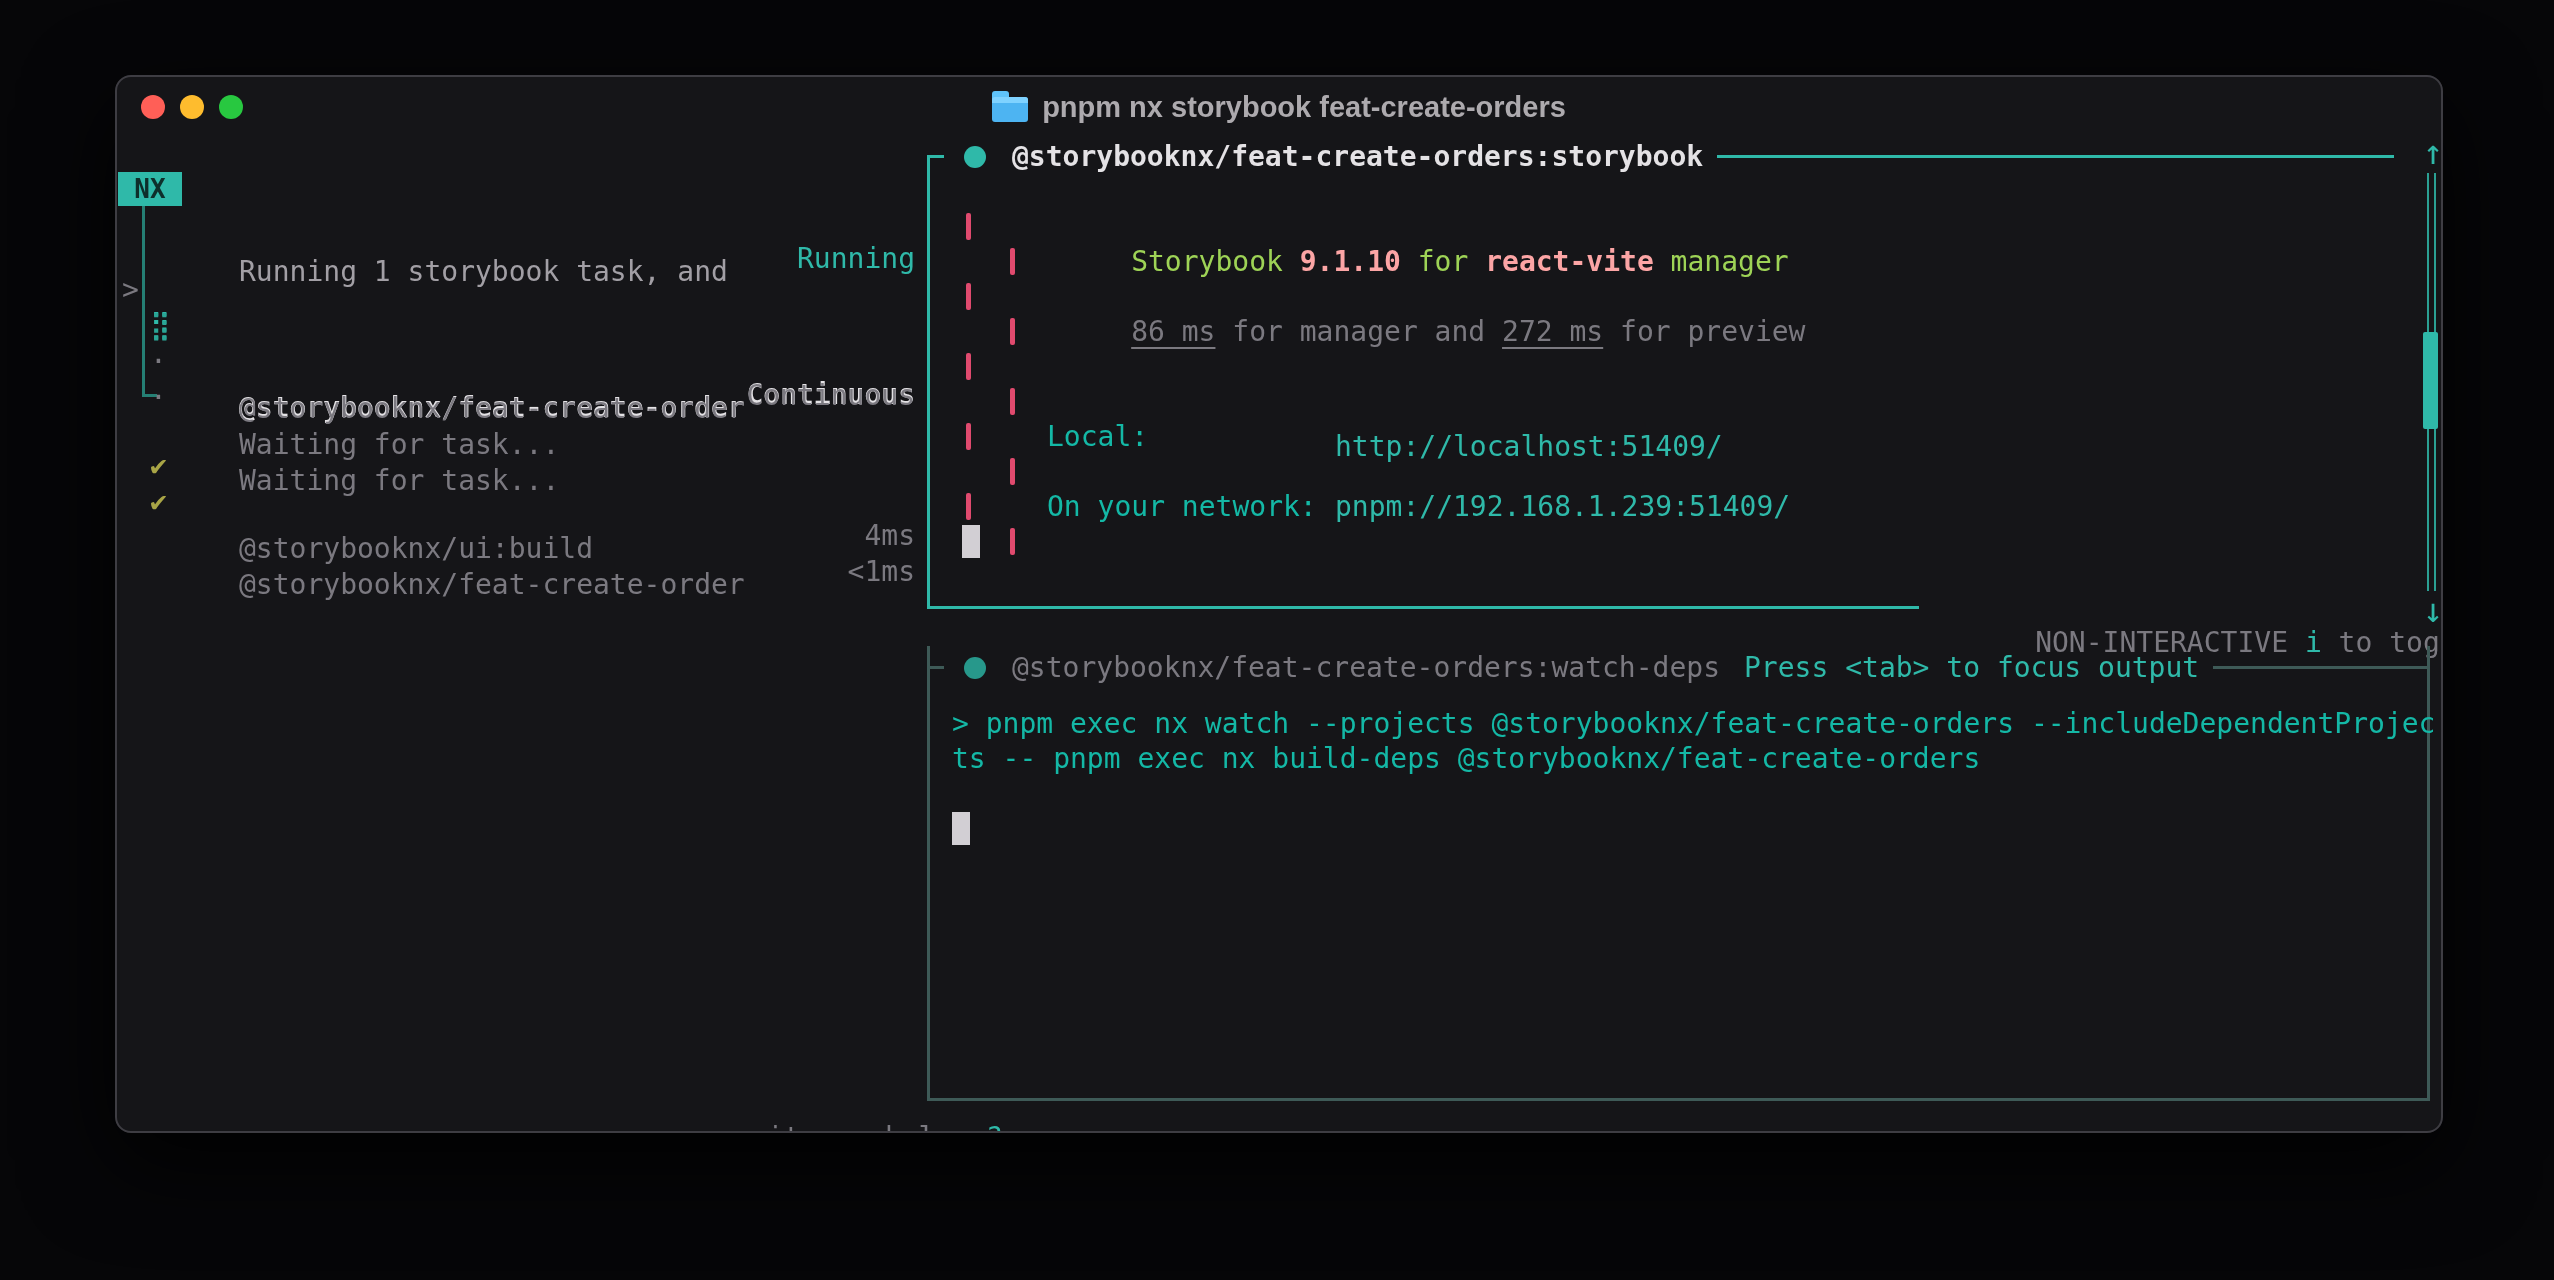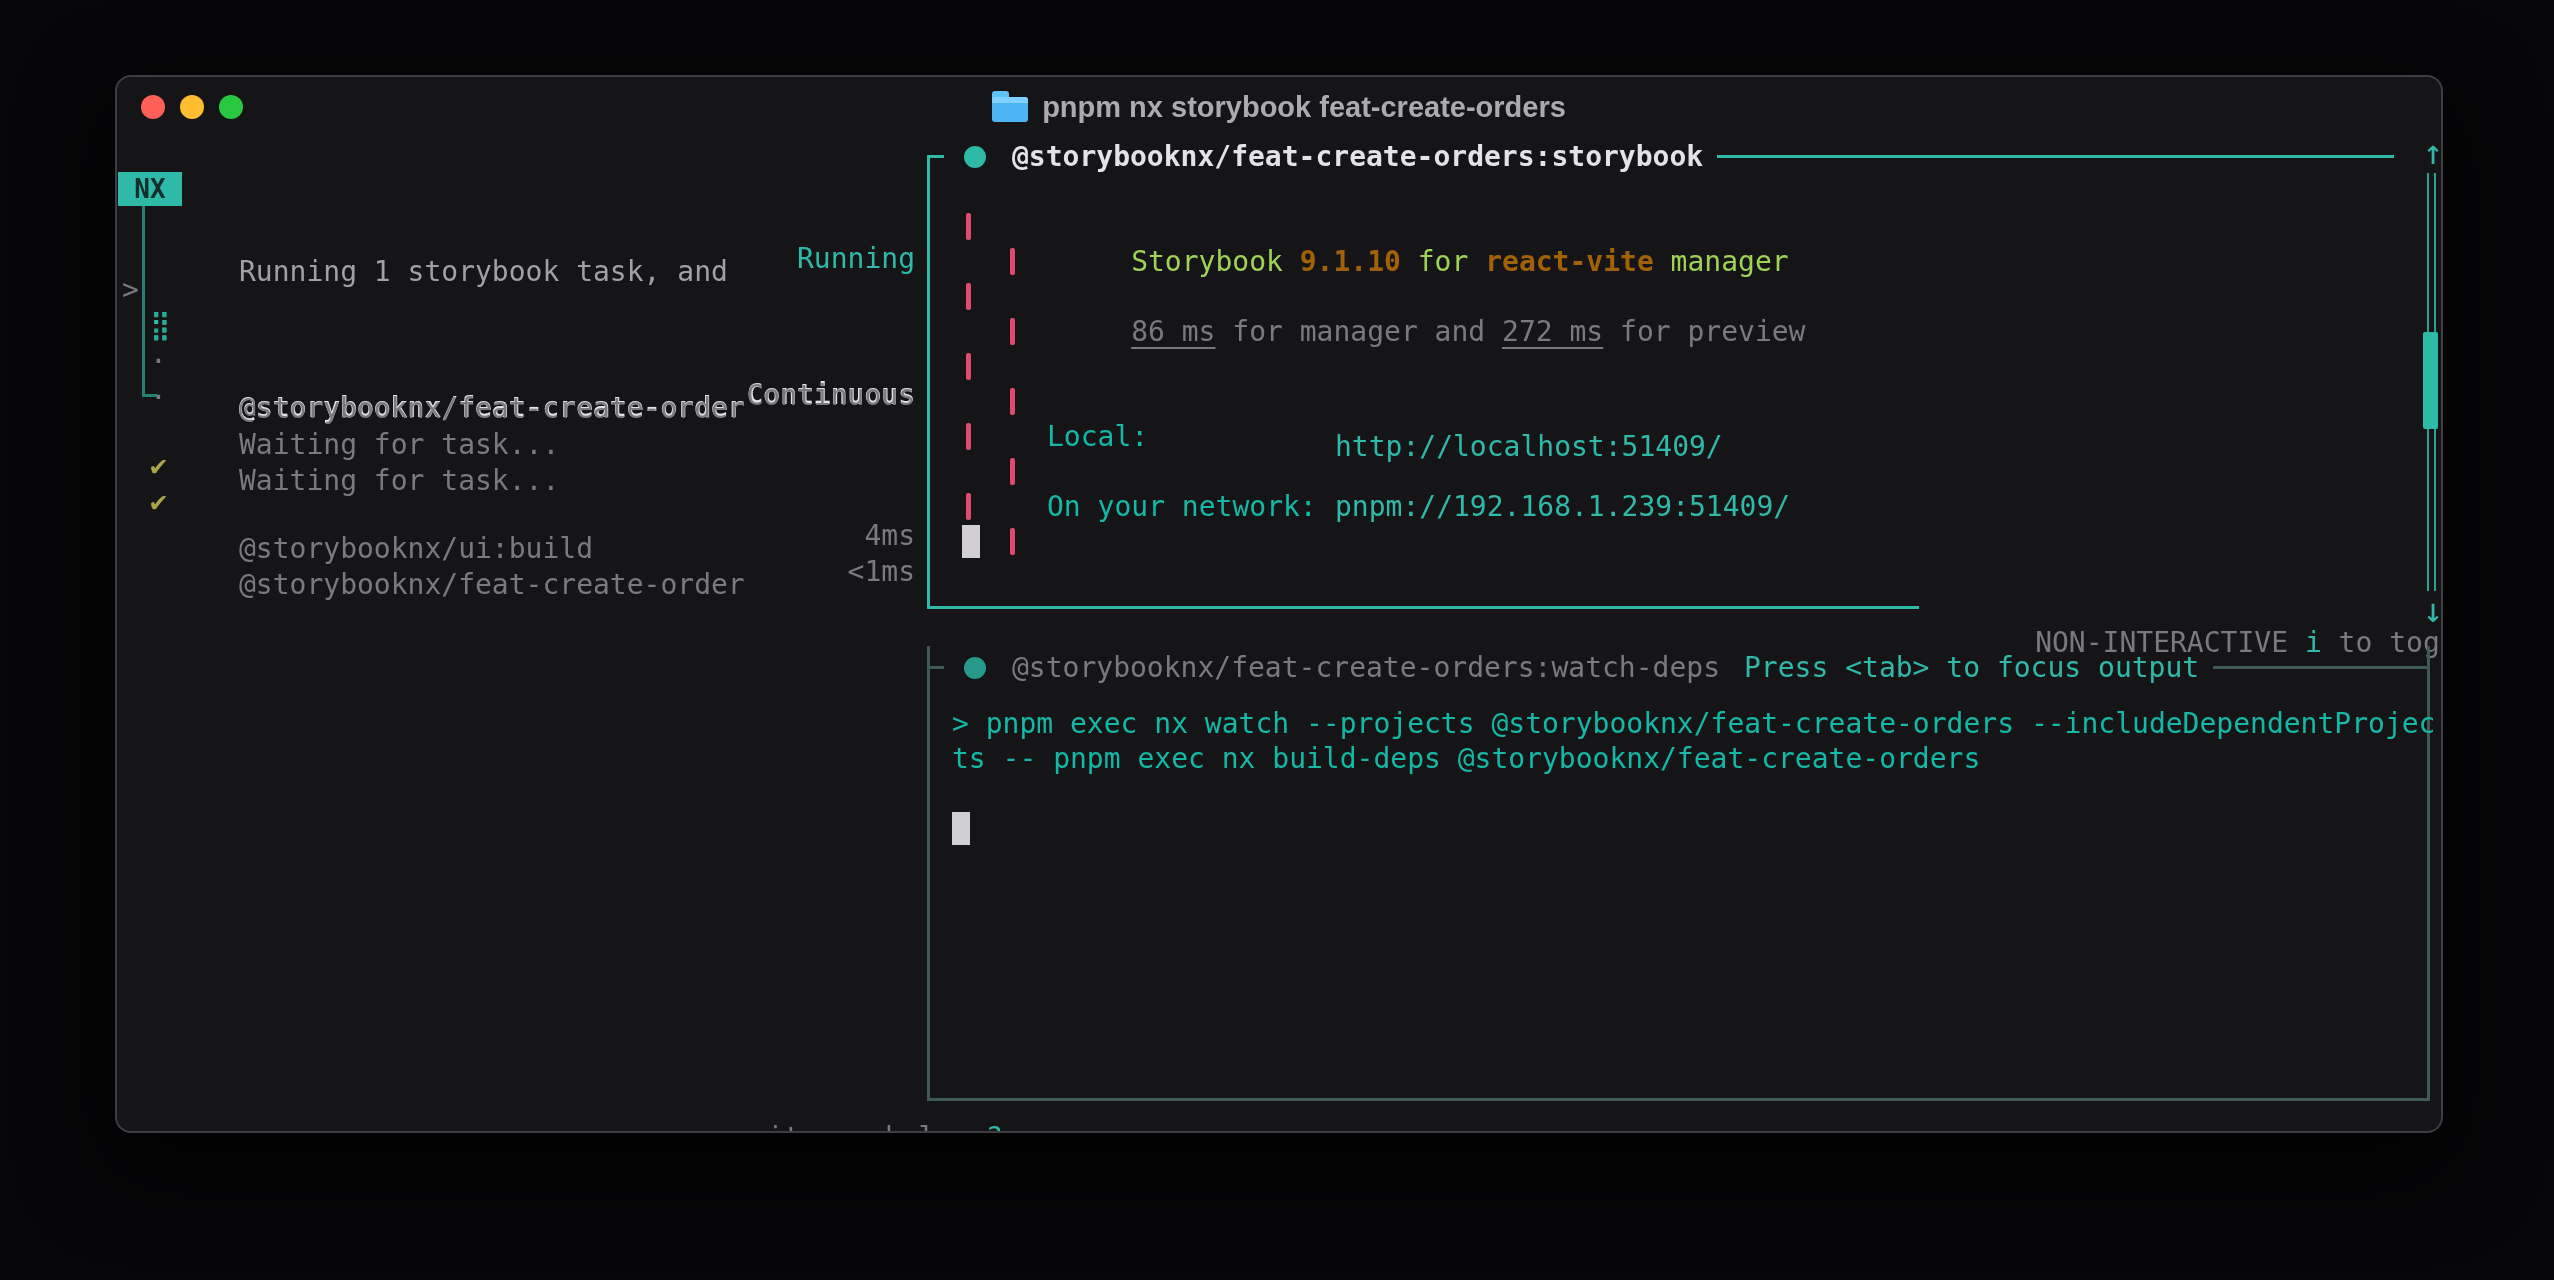--- a/index.html
+++ b/index.html
@@ -36,21 +36,21 @@
 
   
   .abs { position:absolute; white-space:pre; }
   .row35 { height:35px; }
   .teal  { color:#2fb9a9; }
   .tealdim { color:#2aa596; }
   .gray  { color:#7b7980; }
   .ltgray{ color:#a29fa5; }
   .bright{ color:#e4e2e5; font-weight:bold; }
   .green { color:#9ed356; }
-  .greenb{ color:#a16207; font-weight:bold; }
+  .greenb{ color:#fca5a5; font-weight:bold; }
   .olive { color:#a9a546; }
   .cmd   { color:#14b8a6; }
   .und   { text-decoration:underline; text-underline-offset:6px; }
 
   
   .nx-badge {
     position:absolute; left:1px; top:95px; width:64px; height:34px;
     background:#2fb9a9; color:#0e2f2b; font-weight:bold;
     display:flex; align-items:center; justify-content:center; font-size:26px;
   }

